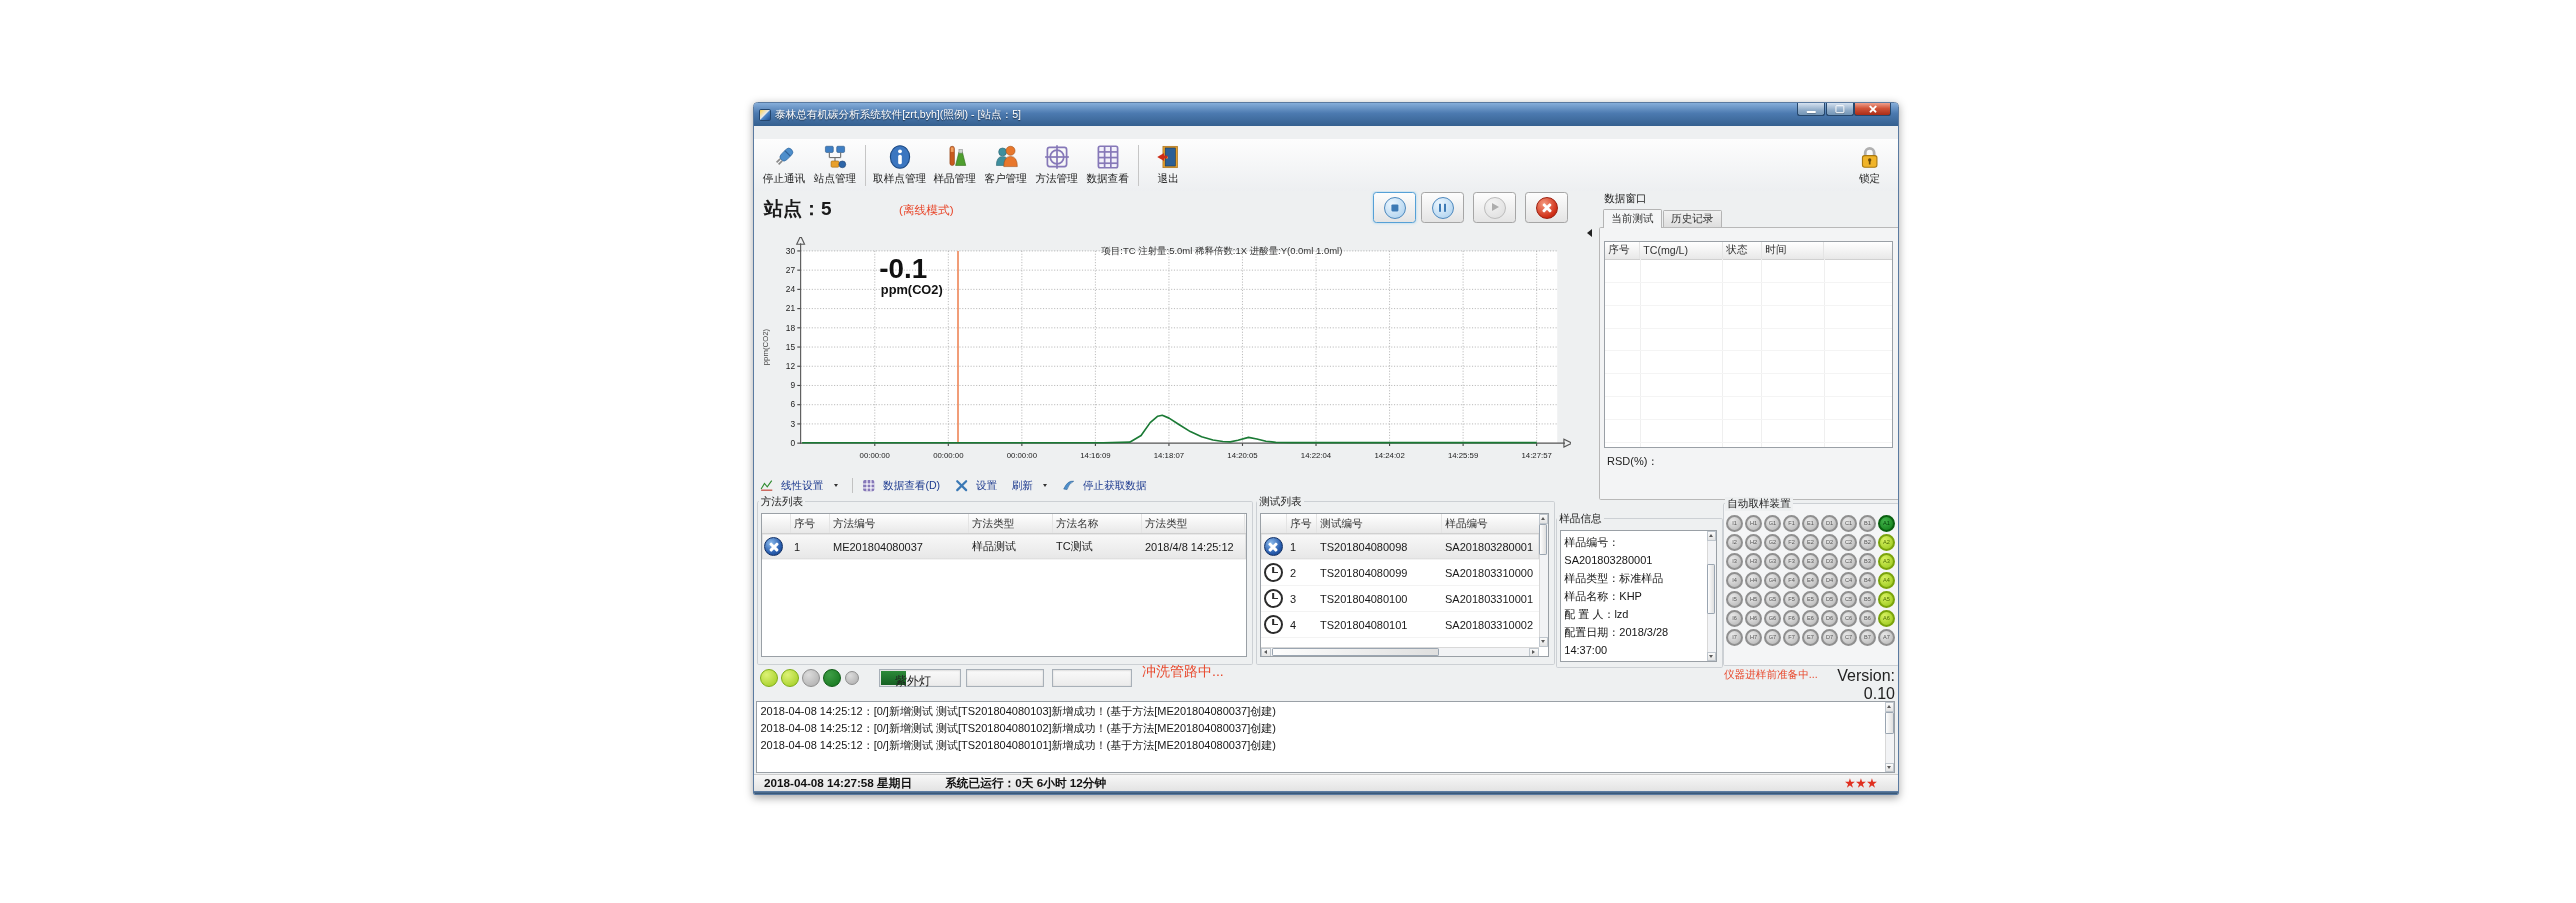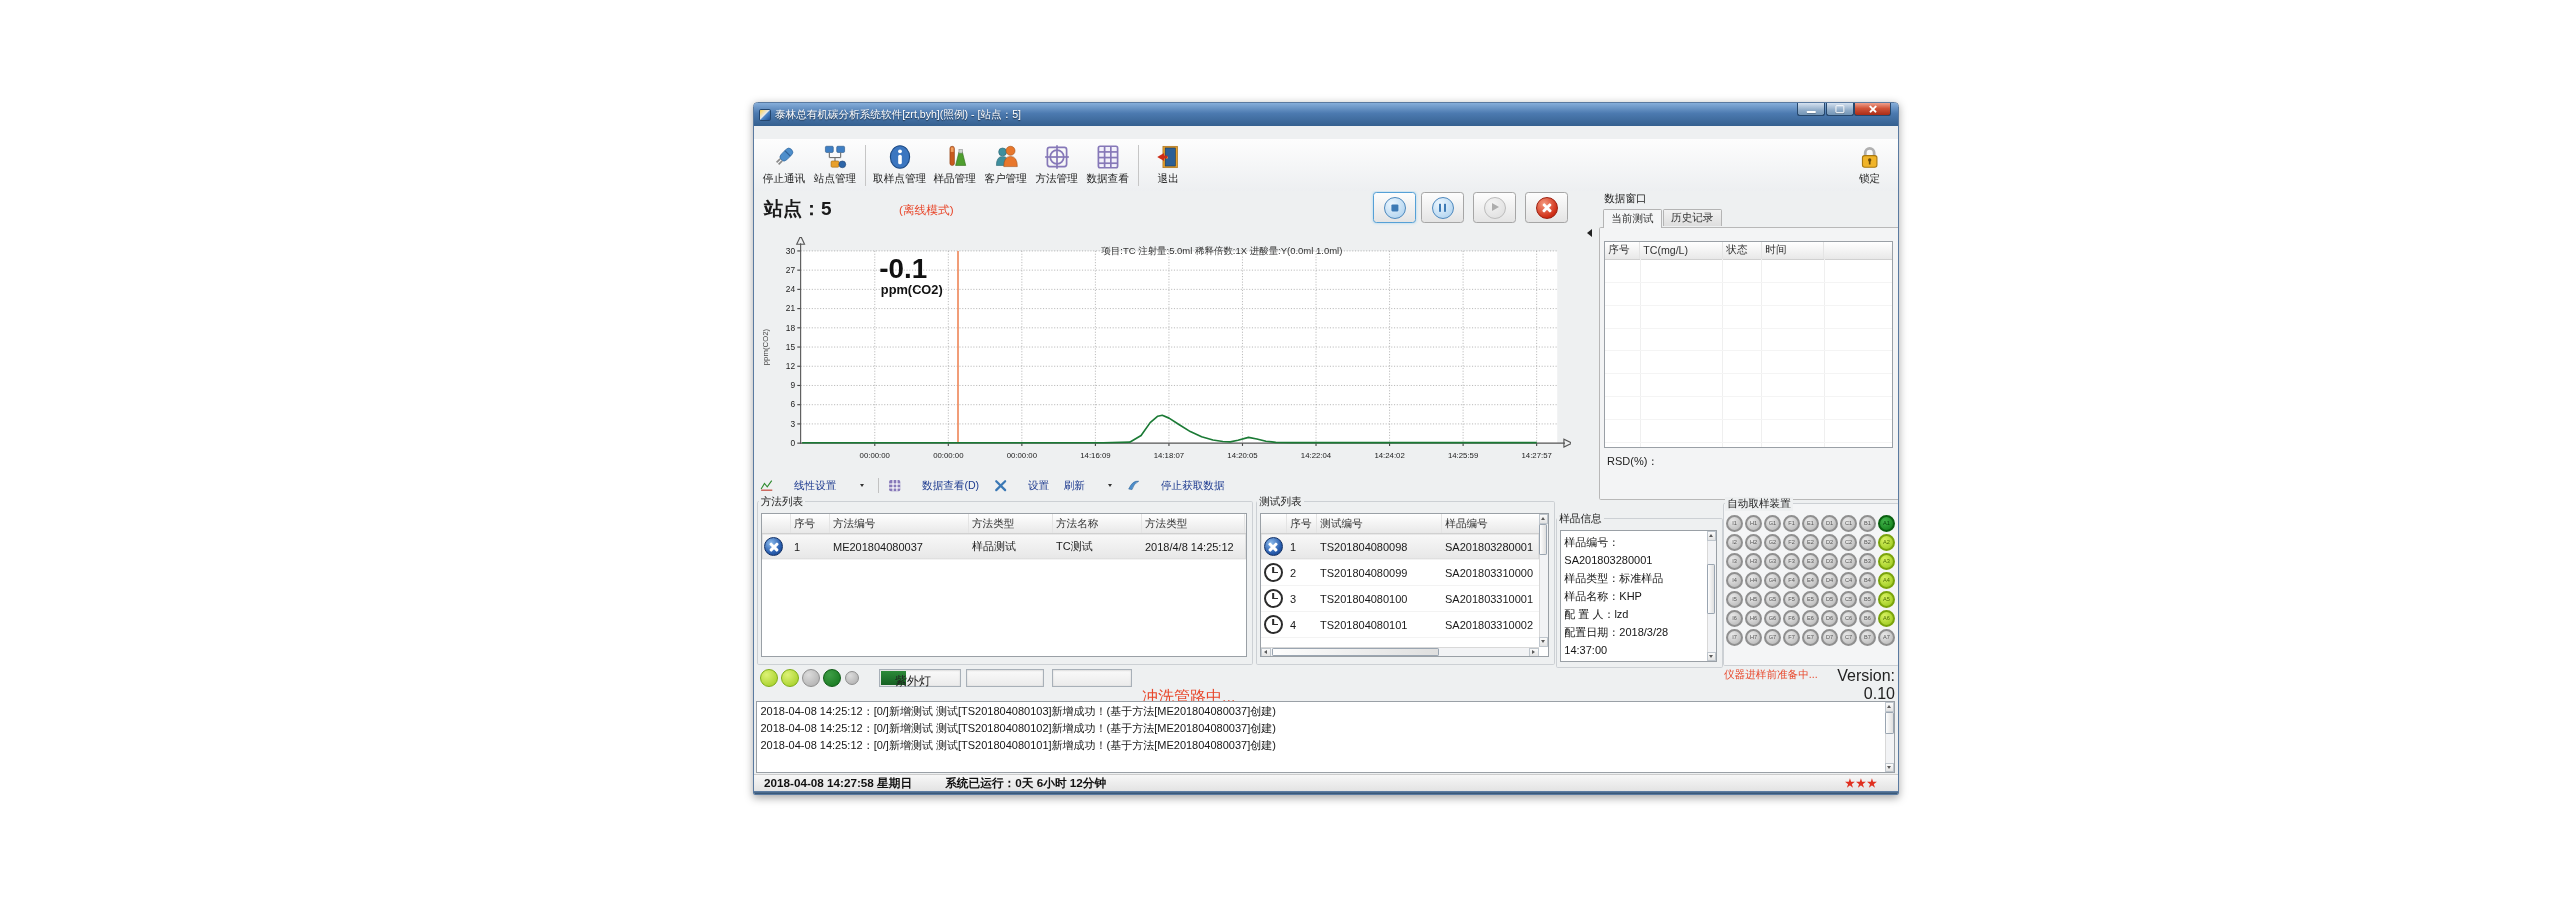--- a/index.html
+++ b/index.html
@@ -46,21 +46,21 @@
   .mcirc.pause::before{left:6.1px}.mcirc.pause::after{right:6.1px}
   .mcirc.play{background:radial-gradient(circle at 35% 30%,#f4f4f4,#dcdcdc);border:1.7px solid #bcbcbc}
   .mcirc.play::after{content:"";position:absolute;left:7.8px;top:5px;border-left:7.8px solid #aeaeae;border-top:4.5px solid transparent;border-bottom:4.5px solid transparent}
   .mcirc.cancel{background:radial-gradient(circle at 35% 30%,#f59b80,#cf2e16 70%,#a82413);border:1.7px solid #9c2010}
   .mcirc.cancel::before,.mcirc.cancel::after{content:"";position:absolute;left:50%;top:50%;width:11px;height:3.3px;background:#fff;border-radius:1.1px}
   .mcirc.cancel::before{transform:translate(-50%,-50%) rotate(45deg)}
   .mcirc.cancel::after{transform:translate(-50%,-50%) rotate(-45deg)}
   .collapse-arrow{position:absolute;left:833px;top:38px;width:0;height:0;border-top:4.5px solid transparent;border-bottom:4.5px solid transparent;border-right:5.6px solid #222}
   
   .chart-footer{position:absolute;left:5.6px;top:285px;height:19px;display:flex;align-items:center;font-size:10.6px;color:#1d3a8f}
-  .cf-item{display:flex;align-items:center;gap:21px;margin-right:14.5px}
+  .cf-item{display:flex;align-items:center;gap:8px;margin-right:14.5px}
   .caret{width:0;height:0;border-left:2.8px solid transparent;border-right:2.8px solid transparent;border-top:3.3px solid #333;margin-left:2.2px}
   .cf-sep{width:0.6px;height:14.5px;background:#c2c2c2;margin-right:9px}
   
   .gb-label{position:absolute;font-size:10.6px;color:#222;background:#eef0f1;padding:0 2.2px;z-index:2;white-space:nowrap}
   .gb-box{position:absolute;border:0.6px solid #ccd0d4;border-radius:1.7px;background:#eef0f1}
   .white-panel{position:absolute;background:#fff;border:0.6px solid #9aa0a6;box-sizing:border-box;overflow:hidden}
   .thead{display:flex;height:19px;background:linear-gradient(#ffffff,#e8e8e8);border-bottom:0.6px solid #d0d0d0;font-size:10.6px;color:#333;align-items:center}
   .thead .cell{border-right:0.6px solid #e4e4e4;height:100%;display:flex;align-items:center}
   .cell{padding:0 3.3px;overflow:hidden;white-space:nowrap;flex:none;box-sizing:border-box}
   .trow{display:flex;height:25px;align-items:center;font-size:11px;color:#1a1a1a;border-bottom:0.6px solid #f3f3f3}
@@ -76,21 +76,21 @@
   
   .vscroll{position:absolute;width:9.5px;background:#f2f3f5;border-left:0.6px solid #d8d8d8;box-sizing:border-box}
   .hscroll{position:absolute;height:9.5px;background:#f2f3f5;border-top:0.6px solid #d8d8d8;box-sizing:border-box}
   .sb-btn{position:absolute;width:9.5px;height:9.5px;background:linear-gradient(#fbfbfb,#e3e3e3);border:0.6px solid #bfc6cd;box-sizing:border-box;display:flex;align-items:center;justify-content:center}
   .tri-up{width:0;height:0;border-left:2.2px solid transparent;border-right:2.2px solid transparent;border-bottom:3.3px solid #5a5a5a}
   .tri-down{width:0;height:0;border-left:2.2px solid transparent;border-right:2.2px solid transparent;border-top:3.3px solid #5a5a5a}
   .tri-left{width:0;height:0;border-top:2.2px solid transparent;border-bottom:2.2px solid transparent;border-right:3.3px solid #5a5a5a}
   .tri-right{width:0;height:0;border-top:2.2px solid transparent;border-bottom:2.2px solid transparent;border-left:3.3px solid #5a5a5a}
   .sb-thumb{position:absolute;background:linear-gradient(90deg,#fdfdfd,#dfdfdf);border:0.6px solid #9aa5b1;border-radius:1.1px;box-sizing:border-box}
   
-  .tabstrip{position:absolute;display:flex;align-items:flex-start;z-index:3}
+  .tabstrip{position:absolute;display:flex;align-items:center;z-index:3}
   .tab{height:16px;padding:0 7.2px;font-size:10.6px;display:flex;align-items:center;border:0.6px solid #b4b4b4;border-bottom:none;border-radius:1.7px 1.7px 0 0;background:linear-gradient(#f2f2f2,#dedede);color:#333;margin-right:1.1px}
   .tab.active{background:#f4f5f6;height:18.4px}
   
   .sampler-grid{position:absolute;display:grid;grid-template-columns:repeat(9,19px);grid-auto-rows:19px;align-items:center;justify-items:center}
   .well{width:17.3px;height:17.3px;border-radius:50%;display:flex;align-items:center;justify-content:center;font-size:5.6px;color:#555;border:2.2px solid #8f8f8f;background:radial-gradient(circle at 35% 30%,#e9e9e9,#b2b2b2);box-sizing:border-box}
   .well.dark-green{background:radial-gradient(circle at 35% 30%,#43b34b,#0c7a15);border-color:#0a5f10;color:#04420a}
   .well.light-green{background:radial-gradient(circle at 35% 30%,#d8f161,#94c517);border-color:#7aa30c;color:#44610312;color:#4c6c04}
   
   .lamp{width:18px;height:18px;border-radius:50%;border:1.1px solid #8a8a8a;box-sizing:border-box}
   .lamp.light-green{background:radial-gradient(circle at 35% 30%,#ddf276,#9ecb1d);border-color:#7fae16}
@@ -714,21 +714,21 @@
         <span class="lamp gray"></span>
         <span class="lamp dark-green"></span>
         <span class="lamp gray-small"></span>
       </div>
     <div class="progress-frame" style="left:125px;top:478px;width:82px">
       <span class="uv-fill"></span>
       <span class="uv-text">紫外灯</span>
     </div>
     <div class="progress-frame" style="left:212px;top:478px;width:78px"></div>
     <div class="progress-frame" style="left:298px;top:478px;width:80px"></div>
-    <div class="red-text" style="position:absolute;left:388px;top:496px;font-size:16px">冲洗管路中...</div>
+    <div class="red-text" style="position:absolute;left:388px;top:472px;font-size:14px">冲洗管路中...</div>
 
     <div class="log">
       <div id="log-lines" style="position:absolute;left:3.3px;top:0.6px;right:12.3px">
           <div class="log-line">2018-04-08 14:25:12：[0/]新增测试 测试[TS201804080103]新增成功！(基于方法[ME201804080037]创建)</div>
           <div class="log-line">2018-04-08 14:25:12：[0/]新增测试 测试[TS201804080102]新增成功！(基于方法[ME201804080037]创建)</div>
           <div class="log-line">2018-04-08 14:25:12：[0/]新增测试 测试[TS201804080101]新增成功！(基于方法[ME201804080037]创建)</div>
         </div>
       <div class="vscroll" style="right:0;top:0;bottom:0">
         <span class="sb-btn" style="top:0;right:0">
             <span class="tri-up"></span>

